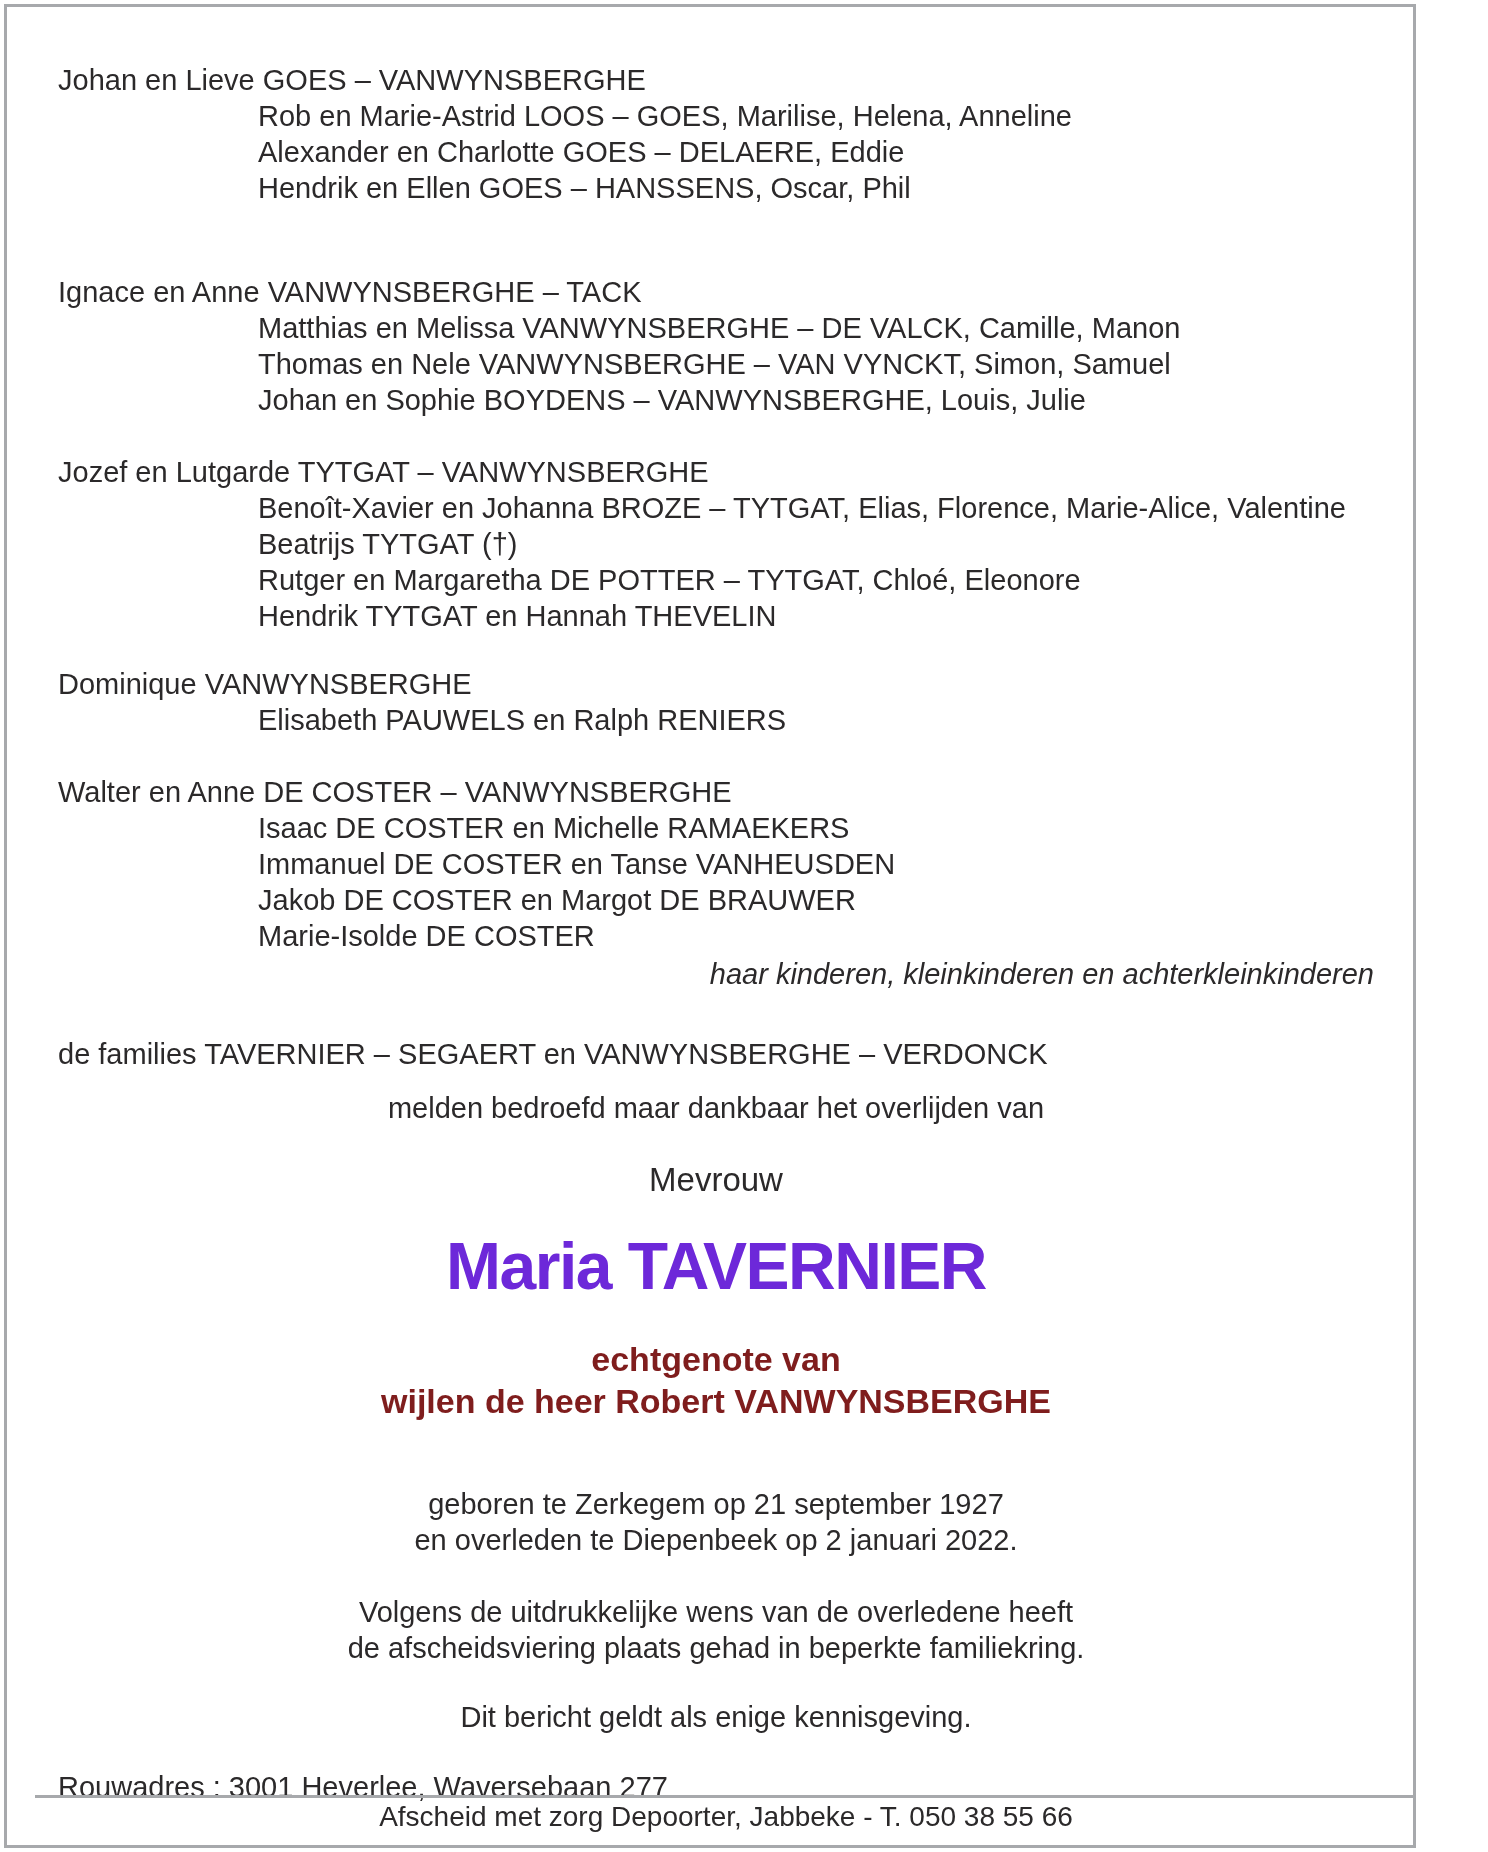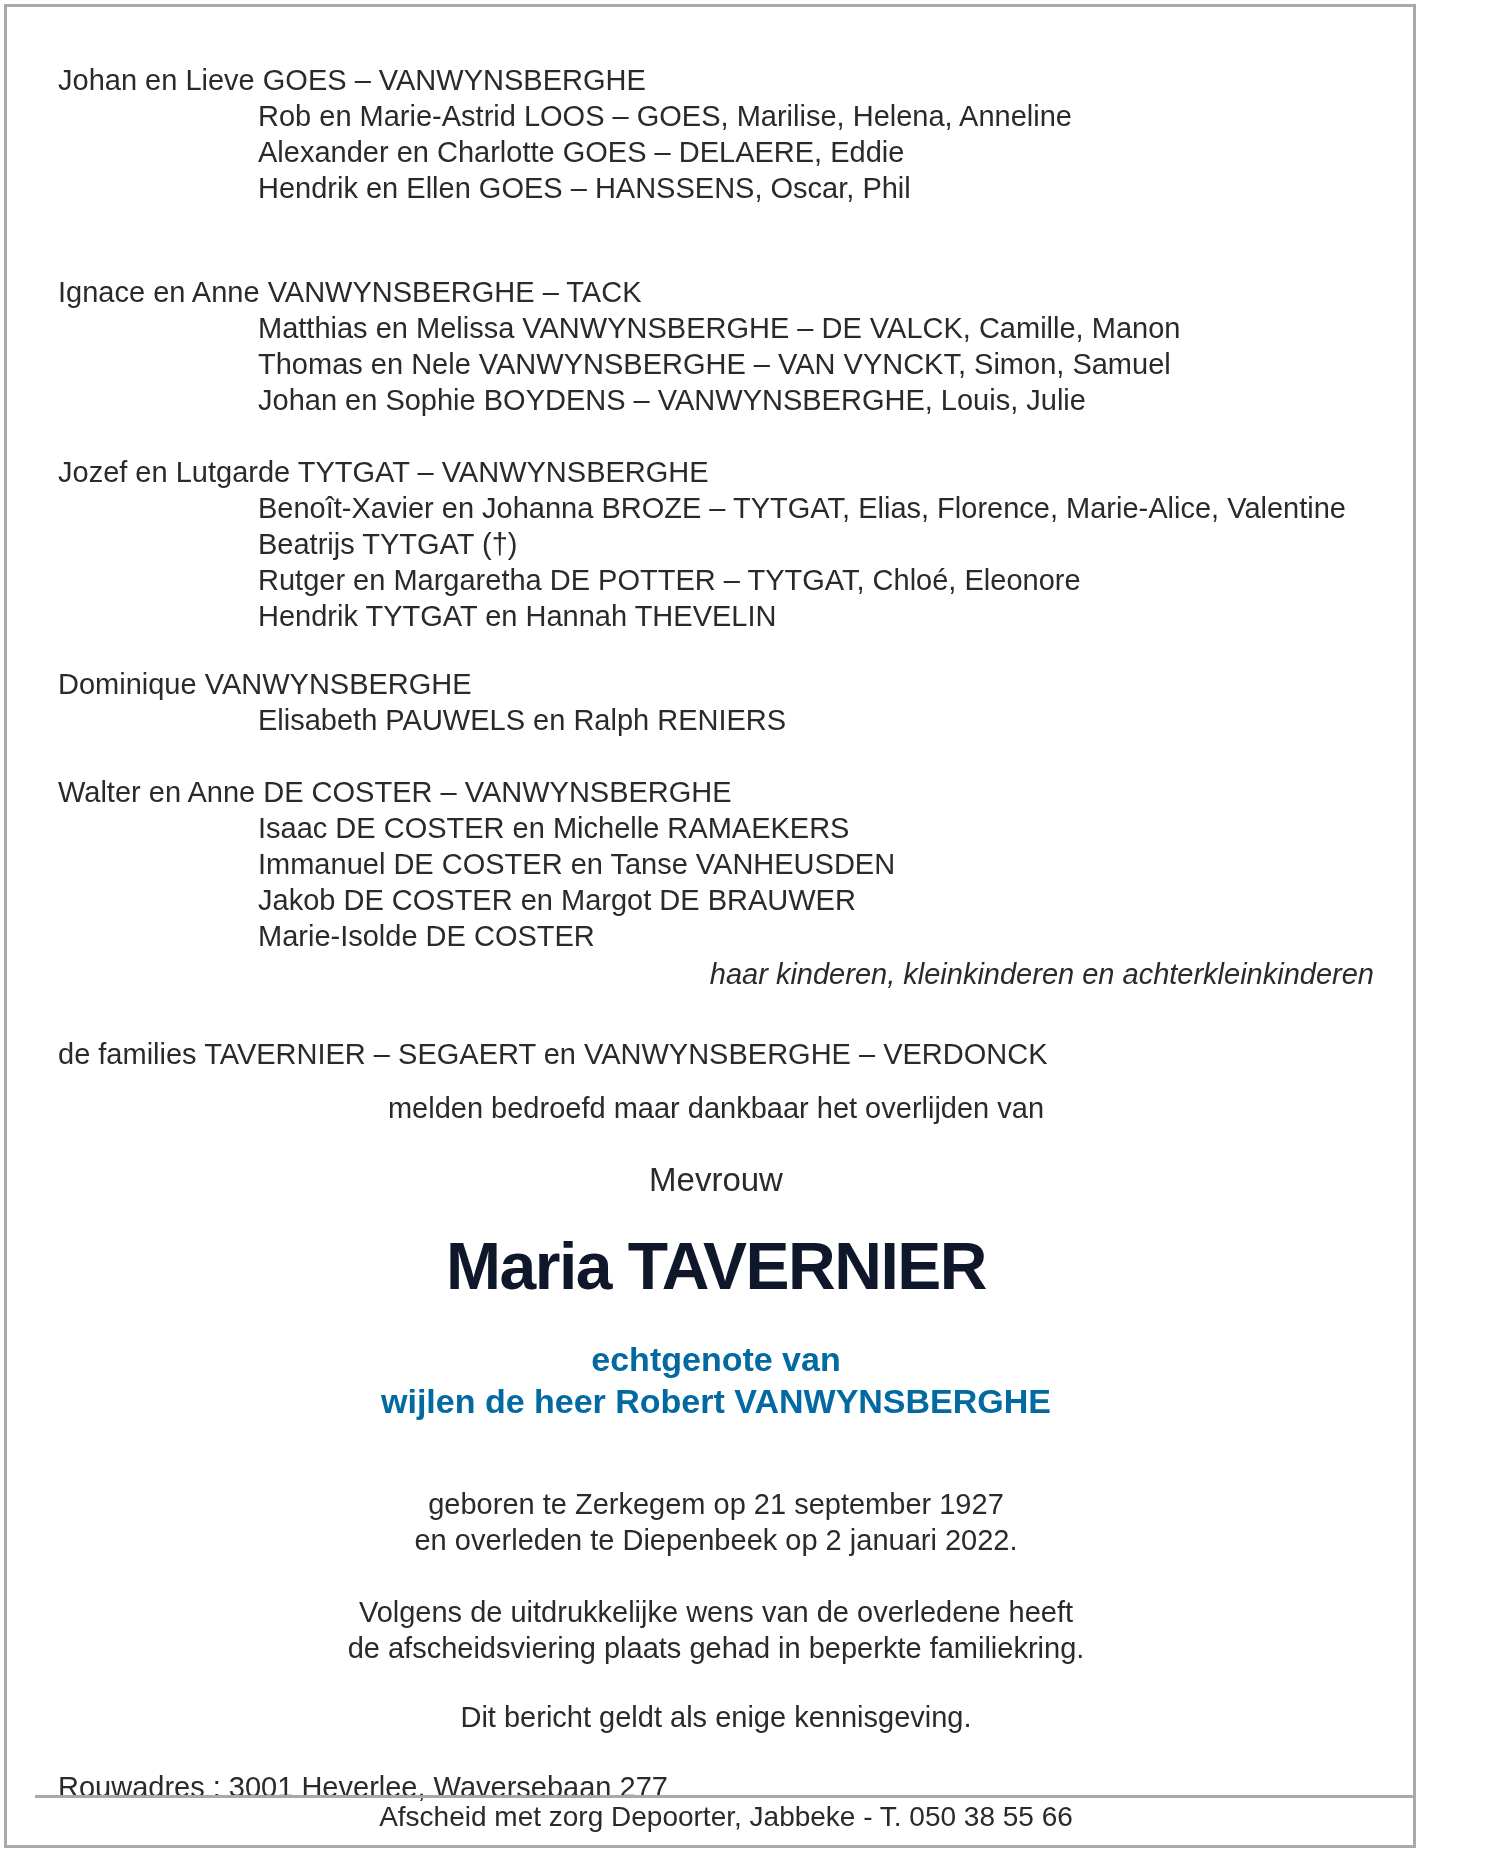--- a/index.html
+++ b/index.html
@@ -51,29 +51,29 @@
     font-size: 33px;
     line-height: 40px;
   }
   .deceased-name {
     margin-top: 28px;
     text-align: center;
     font-size: 66px;
     line-height: 76px;
     font-weight: bold;
     letter-spacing: -1.5px;
-    color: #0f172a;
+    color: #6d28d9;
   }
   .spouse-block {
     margin-top: 34px;
     text-align: center;
     font-size: 34px;
     line-height: 42px;
     font-weight: bold;
-    color: #0369a1;
+    color: #7f1d1d;
   }
   .dates-block {
     margin-top: 64px;
     text-align: center;
   }
   .wish-block {
     margin-top: 36px;
     text-align: center;
   }
   .notice-line {

